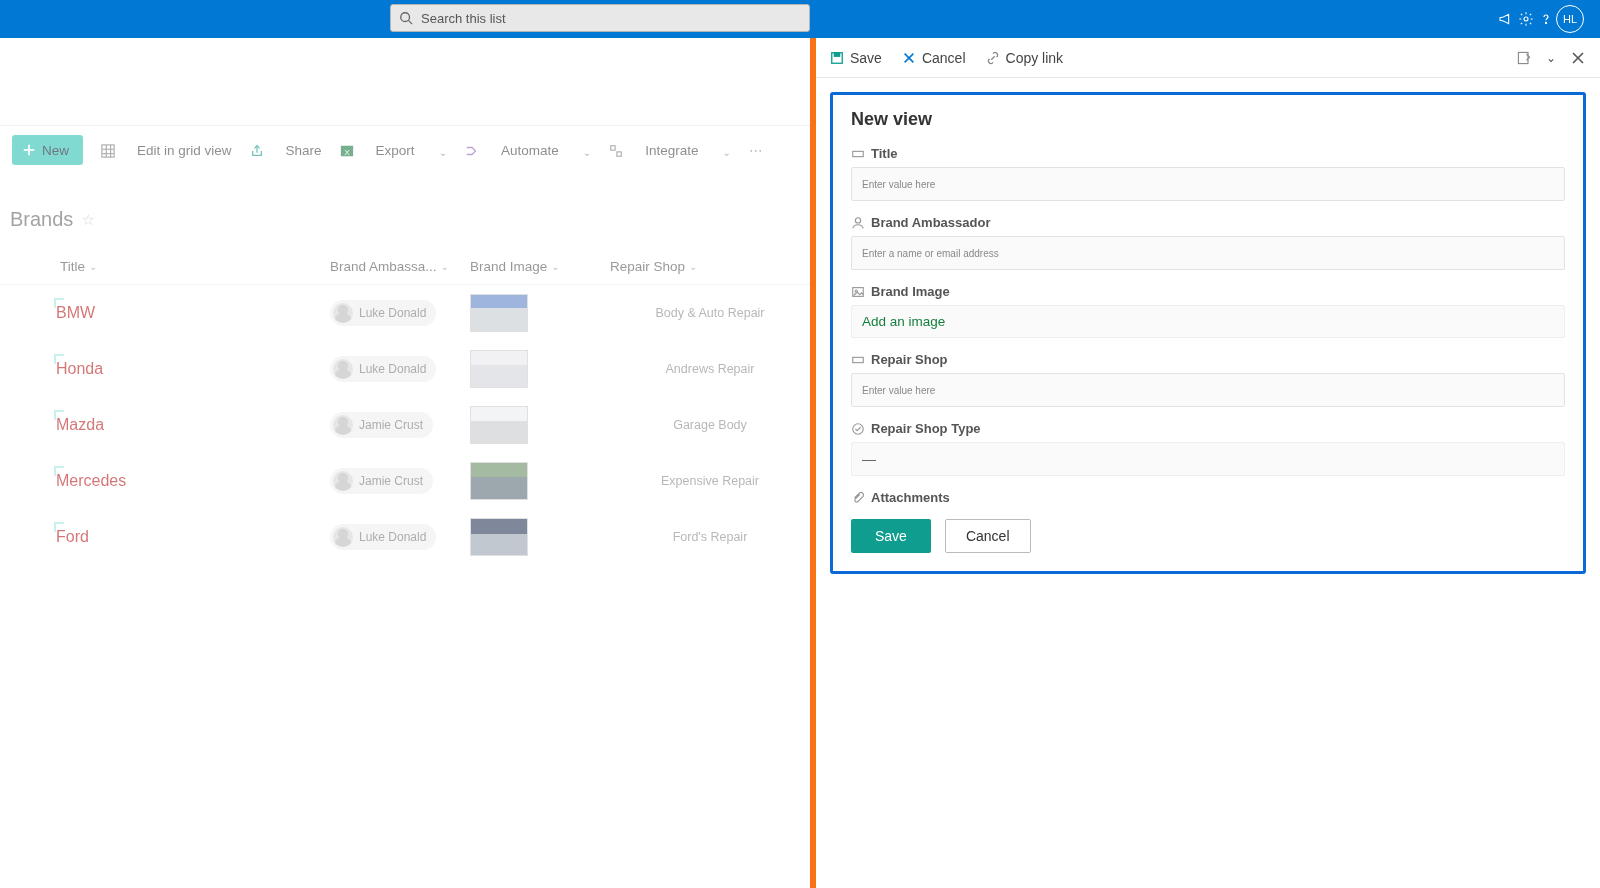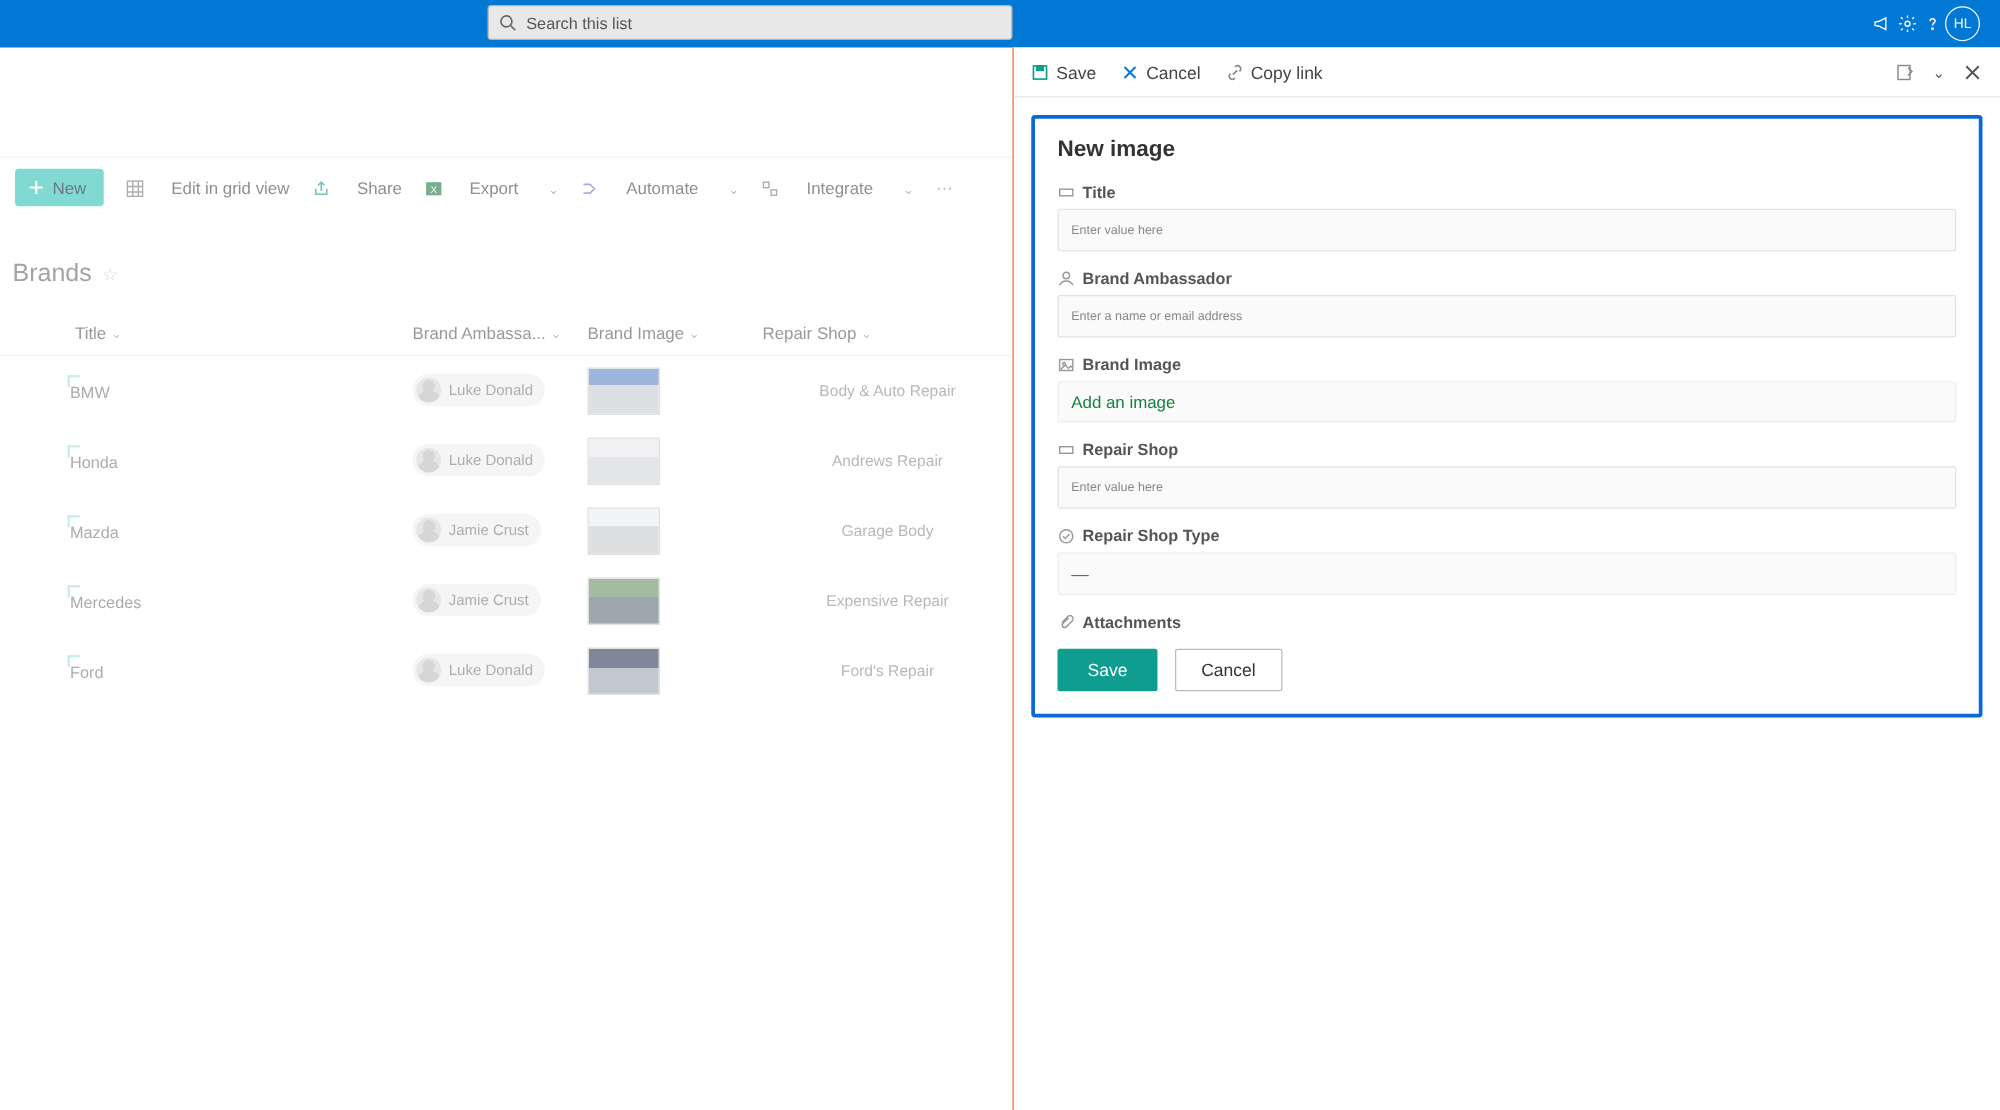--- a/index.html
+++ b/index.html
@@ -121,21 +121,21 @@
   .col-shop { width: 180px; }
   .hd-caret { font-size: 10px; color: #999; }
 
   
   .row {
     display: flex;
     align-items: center;
     padding: 6px 0 6px 56px;
     min-height: 56px;
   }
-  .row .c-title { width: 274px; font-size: 13px; color: #737373; position: relative; }
+  .row .c-title { width: 274px; font-size: 16px; color: #b91c1c; position: relative; }
   .row .c-title::before {
     content: '';
     position: absolute; left: -2px; top: -6px;
     width: 8px; height: 8px;
     border-left: 2px solid #6bd6d0; border-top: 2px solid #6bd6d0;
     opacity: 0.6;
   }
   .row .c-amb { width: 140px; }
   .person-chip {
     background: #f0efef;
@@ -166,21 +166,21 @@
   .thumb.t1 { background: linear-gradient(180deg,#5e86c9 35%, #c8cdd2 35%); }
   .thumb.t2 { background: linear-gradient(180deg,#e9e9ec 40%, #d2d5d9 40%); }
   .thumb.t3 { background: linear-gradient(180deg,#eceef1 38%, #c7cacd 38%); }
   .thumb.t4 { background: linear-gradient(180deg,#6a8f63 40%, #5b6e79 40%); }
   .thumb.t5 { background: linear-gradient(180deg,#2b3a5a 42%, #9aa5b0 42%); }
   .row .c-shop { width: 200px; font-size: 12.5px; color: #888; text-align: center; }
 
   
   .panel {
     flex: 1 1 auto;
-    border-left: 1px solid #f97316;
+    border-left: 6px solid #f97316;
     background: #fff;
     position: relative;
     display: flex; flex-direction: column;
   }
   .panel-top {
     height: 40px;
     display: flex;
     align-items: center;
     padding: 0 14px;
     gap: 20px;
@@ -498,21 +498,21 @@
         <span class="picon">
           <svg class="i" viewBox="0 0 16 16" stroke="#555" stroke-width="1.6">
               <line x1="3" y1="3" x2="13" y2="13"></line>
               <line x1="13" y1="3" x2="3" y2="13"></line>
             </svg>
         </span>
       </div>
     </div>
 
     <div class="form-wrap">
-      <div class="form-title">New image</div>
+      <div class="form-title">New view</div>
 
       <div class="field">
         <div class="field-label">
           <span class="fl-icon">
             <svg class="i14" viewBox="0 0 16 16" fill="none" stroke="#999" stroke-width="1.3">
                 <rect x="2" y="5" width="12" height="6"></rect>
               </svg>
           </span>
           <span>Title</span>
         </div>

